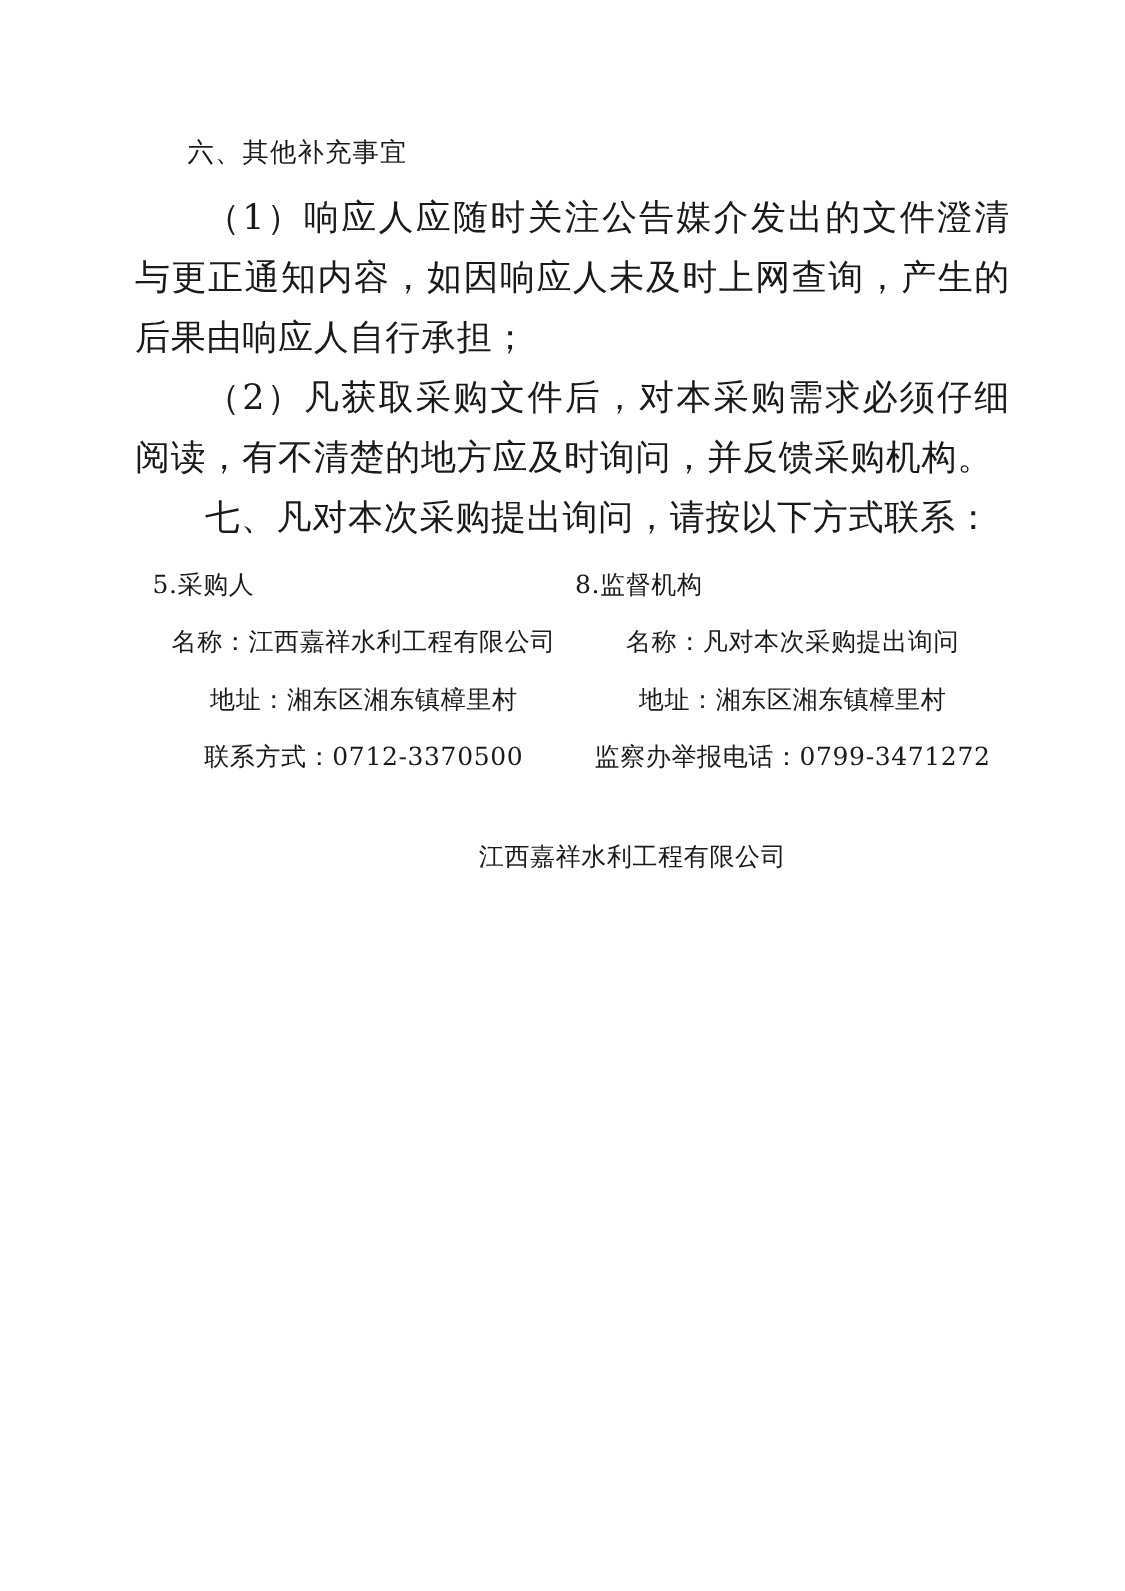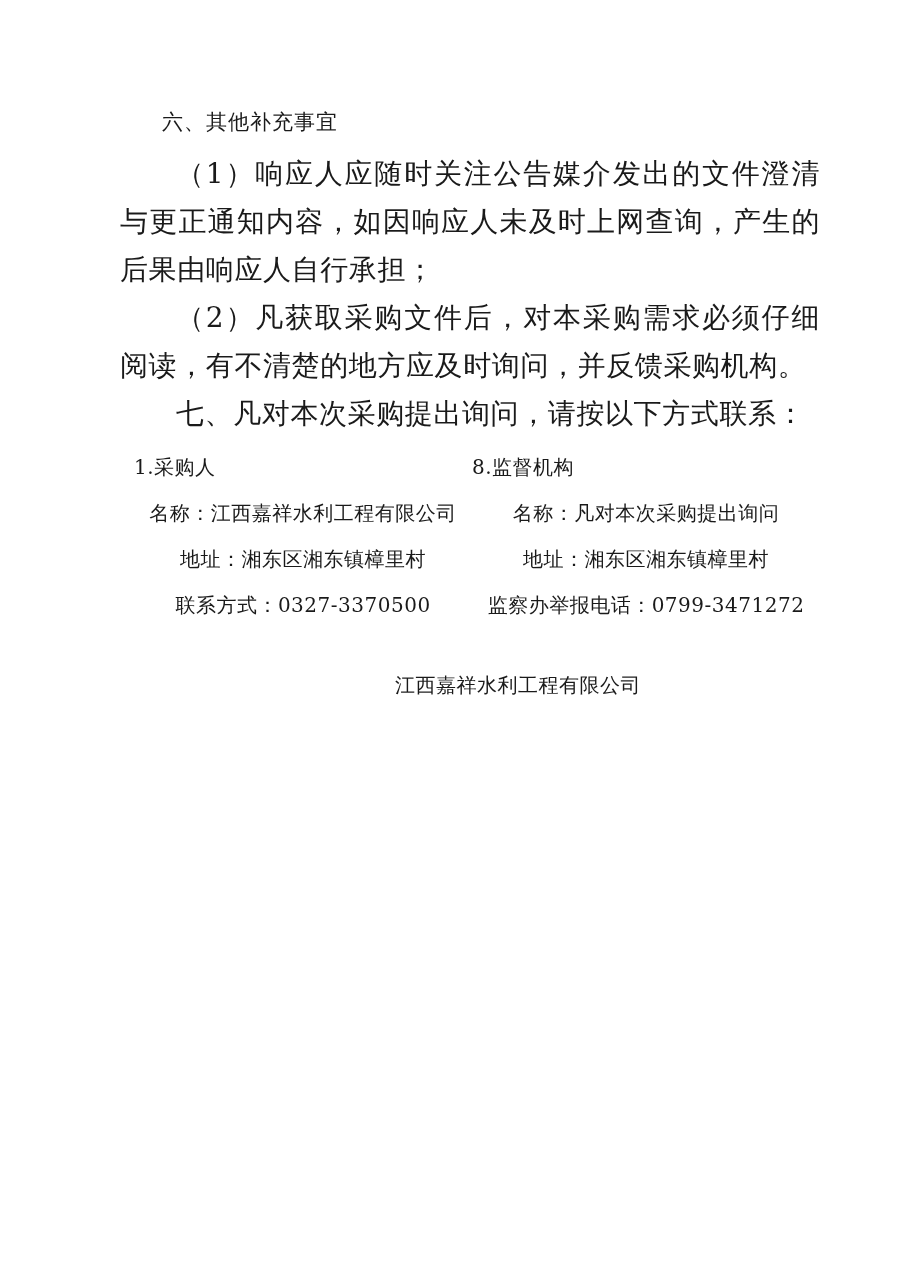--- a/index.html
+++ b/index.html
@@ -20,21 +20,20 @@
     width: 900px;
     height: 1273px;
     padding: 0;
     box-sizing: border-box;
   }
   .content {
     position: absolute;
     left: 108px;
     top: 98px;
     width: 700px;
-    margin-left: 12px;
   }
   .heading {
     font-size: 21px;
     line-height: 48px;
     letter-spacing: 1px;
     text-indent: 2em;
     margin: 0 0 4px 0;
     font-family: "DejaVu Serif", serif;
   }
   .para {
@@ -87,36 +86,36 @@
 
     <div class="heading">六、其他补充事宜</div>
 
     <p class="para">（1）响应人应随时关注公告媒介发出的文件澄清与更正通知内容，如因响应人未及时上网查询，产生的后果由响应人自行承担；</p>
     <p class="para">（2）凡获取采购文件后，对本采购需求必须仔细阅读，有不清楚的地方应及时询问，并反馈采购机构。</p>
     <p class="para">七、凡对本次采购提出询问，请按以下方式联系：</p>
 
     <div class="contact-block">
 
       <div class="row">
-        <div class="col-left">1.采购人</div>
+        <div class="col-left">5.采购人</div>
         <div class="col-right">8.监督机构</div>
       </div>
 
       <div class="row">
         <div class="col-left nowrap"><span>名称：</span><span>江西嘉祥水利工程有限公司</span></div>
         <div class="col-right nowrap"><span>名称：</span><span>凡对本次采购提出询问</span></div>
       </div>
 
       <div class="row">
         <div class="col-left nowrap"><span>地址：</span><span>湘东区湘东镇樟里村</span></div>
         <div class="col-right nowrap"><span>地址：</span><span>湘东区湘东镇樟里村</span></div>
       </div>
 
       <div class="row">
-        <div class="col-left nowrap"><span>联系方式：</span><span>0327-3370500</span></div>
+        <div class="col-left nowrap"><span>联系方式：</span><span>0712-3370500</span></div>
         <div class="col-right nowrap"><span>监察办举报电话：</span><span>0799-3471272</span></div>
       </div>
 
     </div>
 
     <div class="sign">
       <div>江西嘉祥水利工程有限公司</div>
     </div>
 
   </div>

